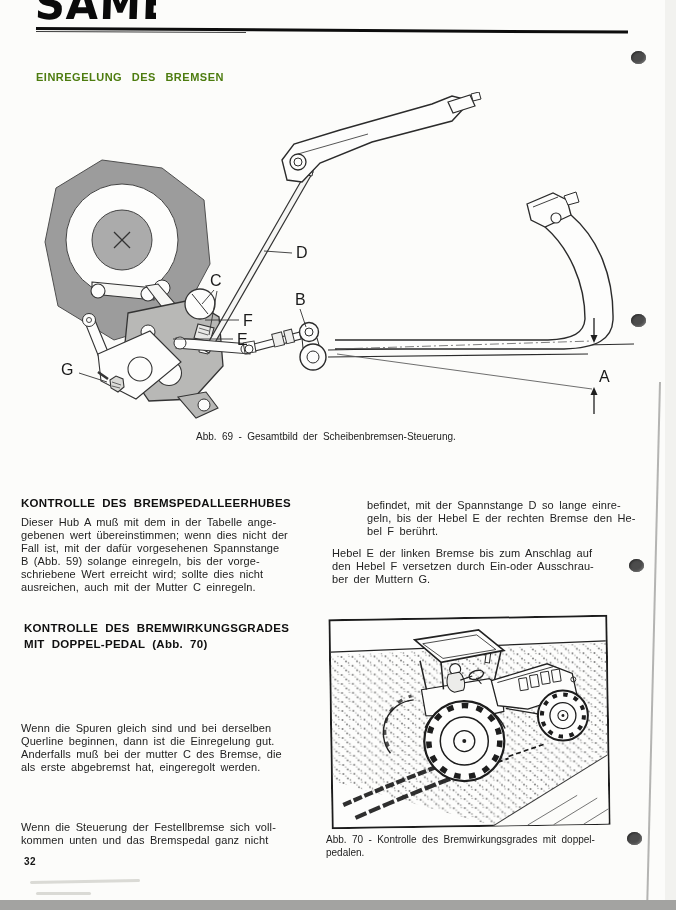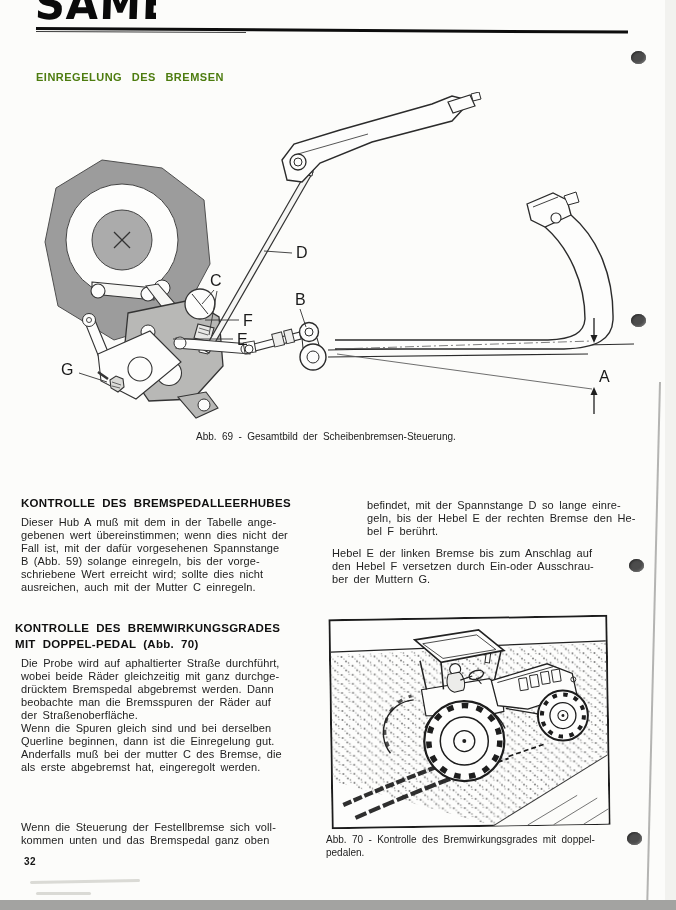--- a/index.html
+++ b/index.html
@@ -176,34 +176,29 @@
   <div class="abs caption" style="left:196px; top:430px;">Abb. 69 - Gesamtbild der Scheibenbremsen-Steuerung.</div>
 
   <div class="abs heading" style="left:21px; top:496px; width:308px;">KONTROLLE DES BREMSPEDALLEERHUBES</div>
   <div class="abs body-text pre" style="left:21px; top:516px; width:308px;">Dieser Hub A muß mit dem in der Tabelle ange-
 gebenen wert übereinstimmen; wenn dies nicht der
 Fall ist, mit der dafür vorgesehenen Spannstange
 B (Abb. 59) solange einregeln, bis der vorge-
 schriebene Wert erreicht wird; sollte dies nicht
 ausreichen, auch mit der Mutter C einregeln.</div>
 
-  <div class="abs heading pre" style="left:15px; top:621px; width:308px;">KONTROLLE DES BREMWIRKUNGSGRADES
+  <div class="abs heading pre" style="left:24px; top:621px; width:308px;">KONTROLLE DES BREMWIRKUNGSGRADES
 MIT DOPPEL-PEDAL (Abb. 70)</div>
-  <div class="abs body-text pre" style="left:21px; top:657px; width:308px;">Die Probe wird auf aphaltierter Straße durchführt,
-wobei beide Räder gleichzeitig mit ganz durchge-
-drücktem Bremspedal abgebremst werden. Dann
-beobachte man die Bremsspuren der Räder auf
-der Straßenoberfläche.</div>
   <div class="abs body-text pre" style="left:21px; top:722px; width:308px;">Wenn die Spuren gleich sind und bei derselben
 Querline beginnen, dann ist die Einregelung gut.
 Anderfalls muß bei der mutter C des Bremse, die
 als erste abgebremst hat, eingeregolt werden.</div>
 
   <div class="abs body-text pre" style="left:21px; top:821px; width:308px;">Wenn die Steuerung der Festellbremse sich voll-
-kommen unten und das Bremspedal ganz oben</div>
+kommen unten und das Bremspedal ganz nicht</div>
 
   <div class="abs body-text pre" style="left:332px; top:499px; width:300px;margin-left:35px;">befindet, mit der Spannstange D so lange einre-
 geln, bis der Hebel E der rechten Bremse den He-
 bel F berührt.</div>
   <div class="abs body-text pre" style="left:332px; top:547px; width:300px;">Hebel E der linken Bremse bis zum Anschlag auf
 den Hebel F versetzen durch Ein-oder Ausschrau-
 ber der Muttern G.</div>
 
   <div class="abs fig70-wrap">
     <svg width="279" height="210" viewBox="0 0 279 210">

